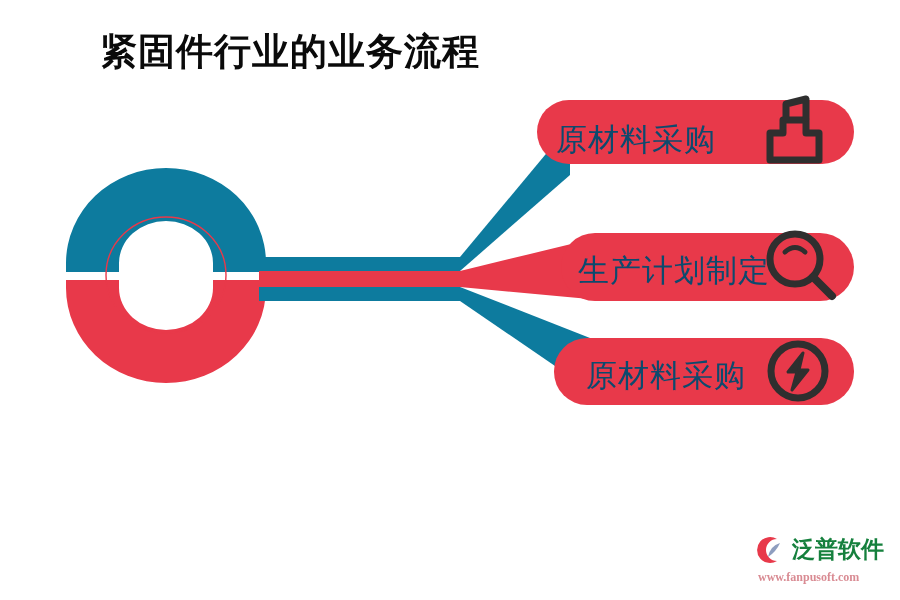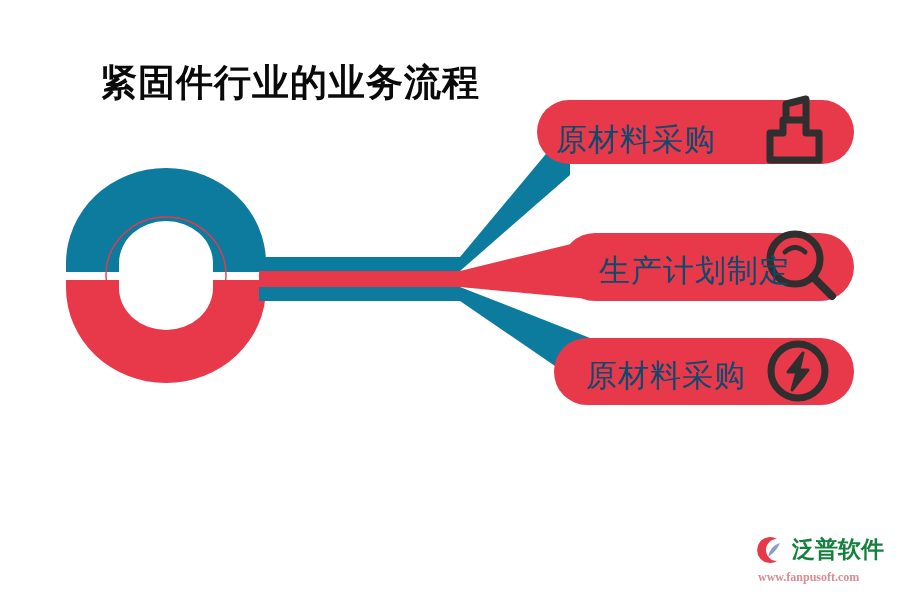--- a/index.html
+++ b/index.html
@@ -21,40 +21,39 @@
     position: absolute;
     left: 100px;
     top: 32px;
     font-family: "Liberation Serif", "DejaVu Serif", serif;
     font-size: 37px;
     font-weight: 700;
     color: #0a0a0a;
     letter-spacing: 1px;
     white-space: nowrap;
     line-height: 1.1;
-    margin-top: 31px;
   }
   #diagram {
     position: absolute;
     left: 0;
     top: 0;
     width: 900px;
     height: 600px;
   }
   .pill-label {
     position: absolute;
     font-family: Liberation Mono, monospace;
     font-size: 31px;
     font-weight: 400;
     color: #0c4a6e;
     white-space: nowrap;
     letter-spacing: 1px;
   }
   #label-0 { left: 556px; top: 119px; }
-  #label-1 { left: 578px; top: 250px; margin-left: 21px; }
+  #label-1 { left: 578px; top: 250px; }
   #label-2 { left: 586px; top: 355px; }
 
   #brand {
     position: absolute;
     left: 757px;
     top: 534px;
     width: 140px;
     height: 58px;
   }
   #brand-row {

